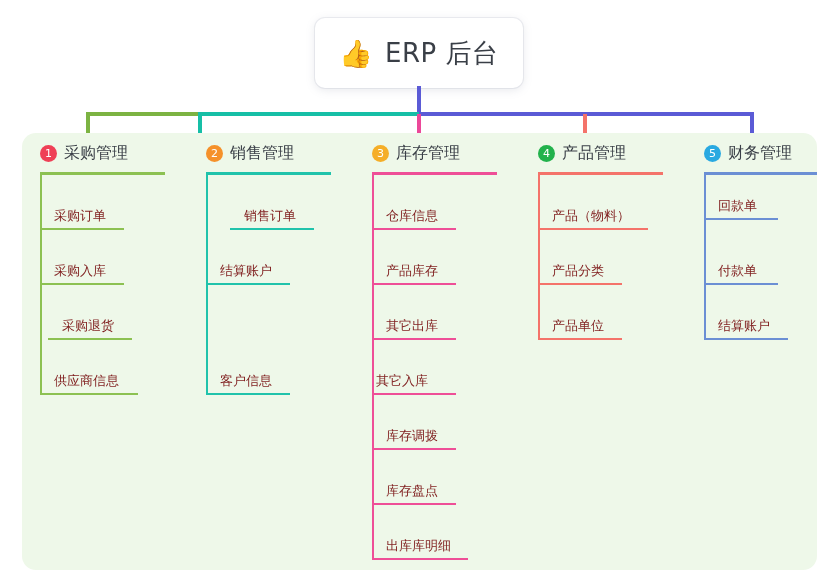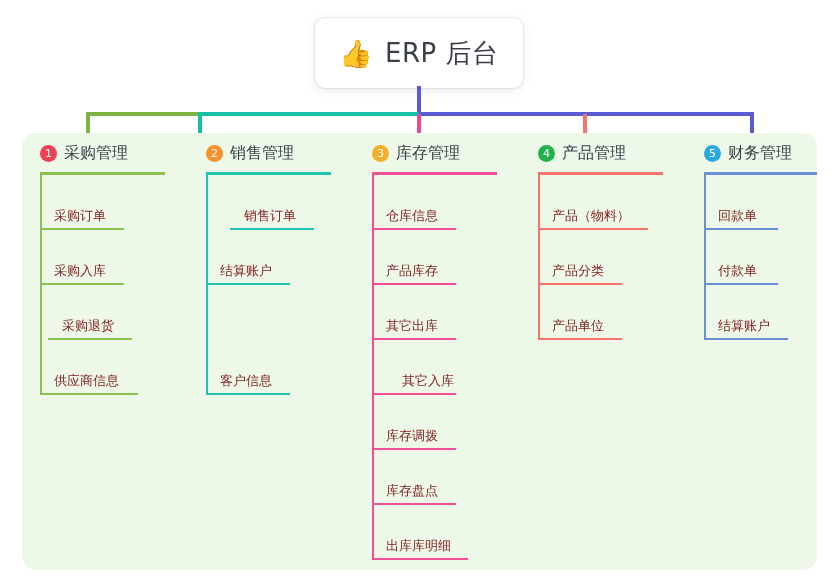--- a/index.html
+++ b/index.html
@@ -160,21 +160,21 @@
           </div>
           <div class="leaf" style="left: 0px; top: 122px; width: 84px; height: 30px;">
             <div class="leaf-text" style="left: 14px;">产品库存</div>
             <div class="leaf-underline" style="width: 84px; background: rgb(238, 79, 151);"></div>
           </div>
           <div class="leaf" style="left: 0px; top: 177px; width: 84px; height: 30px;">
             <div class="leaf-text" style="left: 14px;">其它出库</div>
             <div class="leaf-underline" style="width: 84px; background: rgb(238, 79, 151);"></div>
           </div>
           <div class="leaf" style="left: 0px; top: 232px; width: 84px; height: 30px;">
-            <div class="leaf-text" style="left: 30px;">其它入库</div>
+            <div class="leaf-text" style="left: 4px;">其它入库</div>
             <div class="leaf-underline" style="width: 84px; background: rgb(238, 79, 151);"></div>
           </div>
           <div class="leaf" style="left: 0px; top: 287px; width: 84px; height: 30px;">
             <div class="leaf-text" style="left: 14px;">库存调拨</div>
             <div class="leaf-underline" style="width: 84px; background: rgb(238, 79, 151);"></div>
           </div>
           <div class="leaf" style="left: 0px; top: 342px; width: 84px; height: 30px;">
             <div class="leaf-text" style="left: 14px;">库存盘点</div>
             <div class="leaf-underline" style="width: 84px; background: rgb(238, 79, 151);"></div>
           </div>
@@ -203,21 +203,21 @@
             <div class="leaf-underline" style="width: 84px; background: rgb(244, 115, 106);"></div>
           </div>
         </div>
         <div class="column" style="left: 682px; width: 123px; height: 430px;">
           <div class="col-header" style="top: 10px;">
             <span class="badge" style="background: rgb(41, 169, 225);">5</span>
             <span class="col-title">财务管理</span>
           </div>
           <div class="col-underline" style="top: 39px; width: 113px; background: rgb(107, 143, 212);"></div>
           <div class="spine" style="left: 0px; top: 42px; height: 165px; background: rgb(107, 143, 212);"></div>
-          <div class="leaf" style="left: 0px; top: 67px; width: 74px; height: 30px;">
+          <div class="leaf" style="left: 0px; top: 57px; width: 74px; height: 30px;">
             <div class="leaf-text" style="left: 14px;">回款单</div>
             <div class="leaf-underline" style="width: 74px; background: rgb(107, 143, 212);"></div>
           </div>
           <div class="leaf" style="left: 0px; top: 177px; width: 84px; height: 30px;">
             <div class="leaf-text" style="left: 14px;">结算账户</div>
             <div class="leaf-underline" style="width: 84px; background: rgb(107, 143, 212);"></div>
           </div>
           <div class="leaf" style="left: 0px; top: 122px; width: 74px; height: 30px;">
             <div class="leaf-text" style="left: 14px;">付款单</div>
             <div class="leaf-underline" style="width: 74px; background: rgb(107, 143, 212);"></div>

